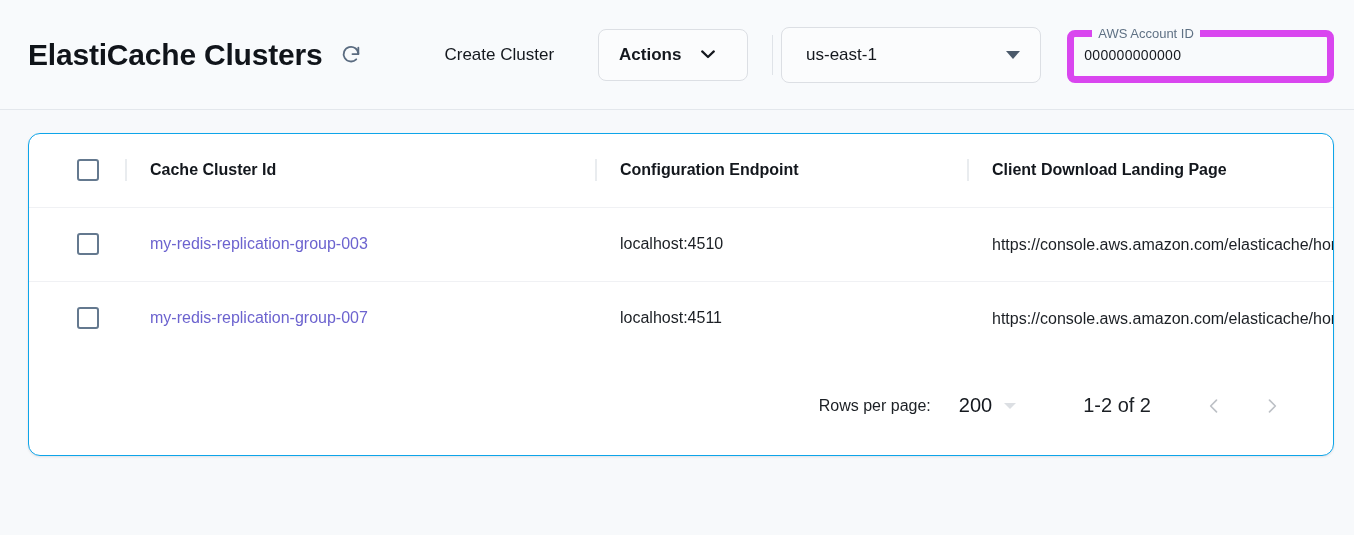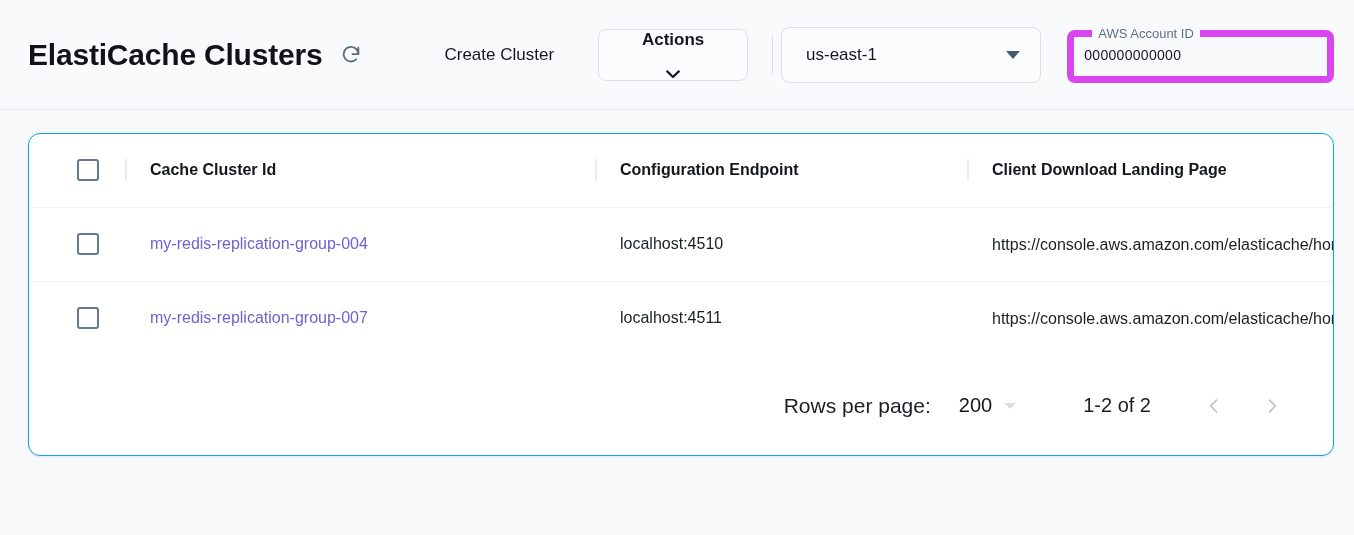--- a/index.html
+++ b/index.html
@@ -61,21 +61,20 @@
     border-radius: 8px;
     background: #fbfcfd;
     display: flex;
     align-items: center;
     gap: 20px;
     font-family: inherit;
     font-size: 17px;
     font-weight: bold;
     color: #14181e;
     cursor: pointer;
-    flex-direction: column;
   }
   .chev-down {
     width: 14px; height: 9px; display: block; color: #14181e;
   }
 
   .bar-divider {
     width: 1px;
     height: 40px;
     background: #dfe3e8;
     margin-left: 24px;
@@ -223,21 +222,21 @@
 
   
   .pager {
     display: flex;
     align-items: center;
     justify-content: flex-end;
     gap: 0;
     height: 102px;
     padding-right: 38px;
   }
-  .pager .rpp-label { font-size: 21px; color: #1b1f24; }
+  .pager .rpp-label { font-size: 16px; color: #1b1f24; }
   .rpp-value {
     font-size: 20px;
     color: #14181e;
     margin-left: 28px;
     cursor: pointer;
   }
   .rpp-caret {
     width: 0; height: 0;
     border-left: 6px solid transparent;
     border-right: 6px solid transparent;
@@ -334,21 +333,21 @@
       </thead>
       <tbody>
         <tr>
           <td>
             <div class="cell check">
                 <span class="cbx"></span>
               </div>
           </td>
           <td>
             <div class="cell pad">
-              <a class="cluster-link">my-redis-replication-group-004</a>
+              <a class="cluster-link">my-redis-replication-group-003</a>
             </div>
           </td>
           <td>
             <div class="cell pad">
                 <span>localhost:4510</span>
               </div>
           </td>
           <td>
             <span class="url-cell">https://console.aws.amazon.com/elasticache/home#client-download:</span>
           </td>

